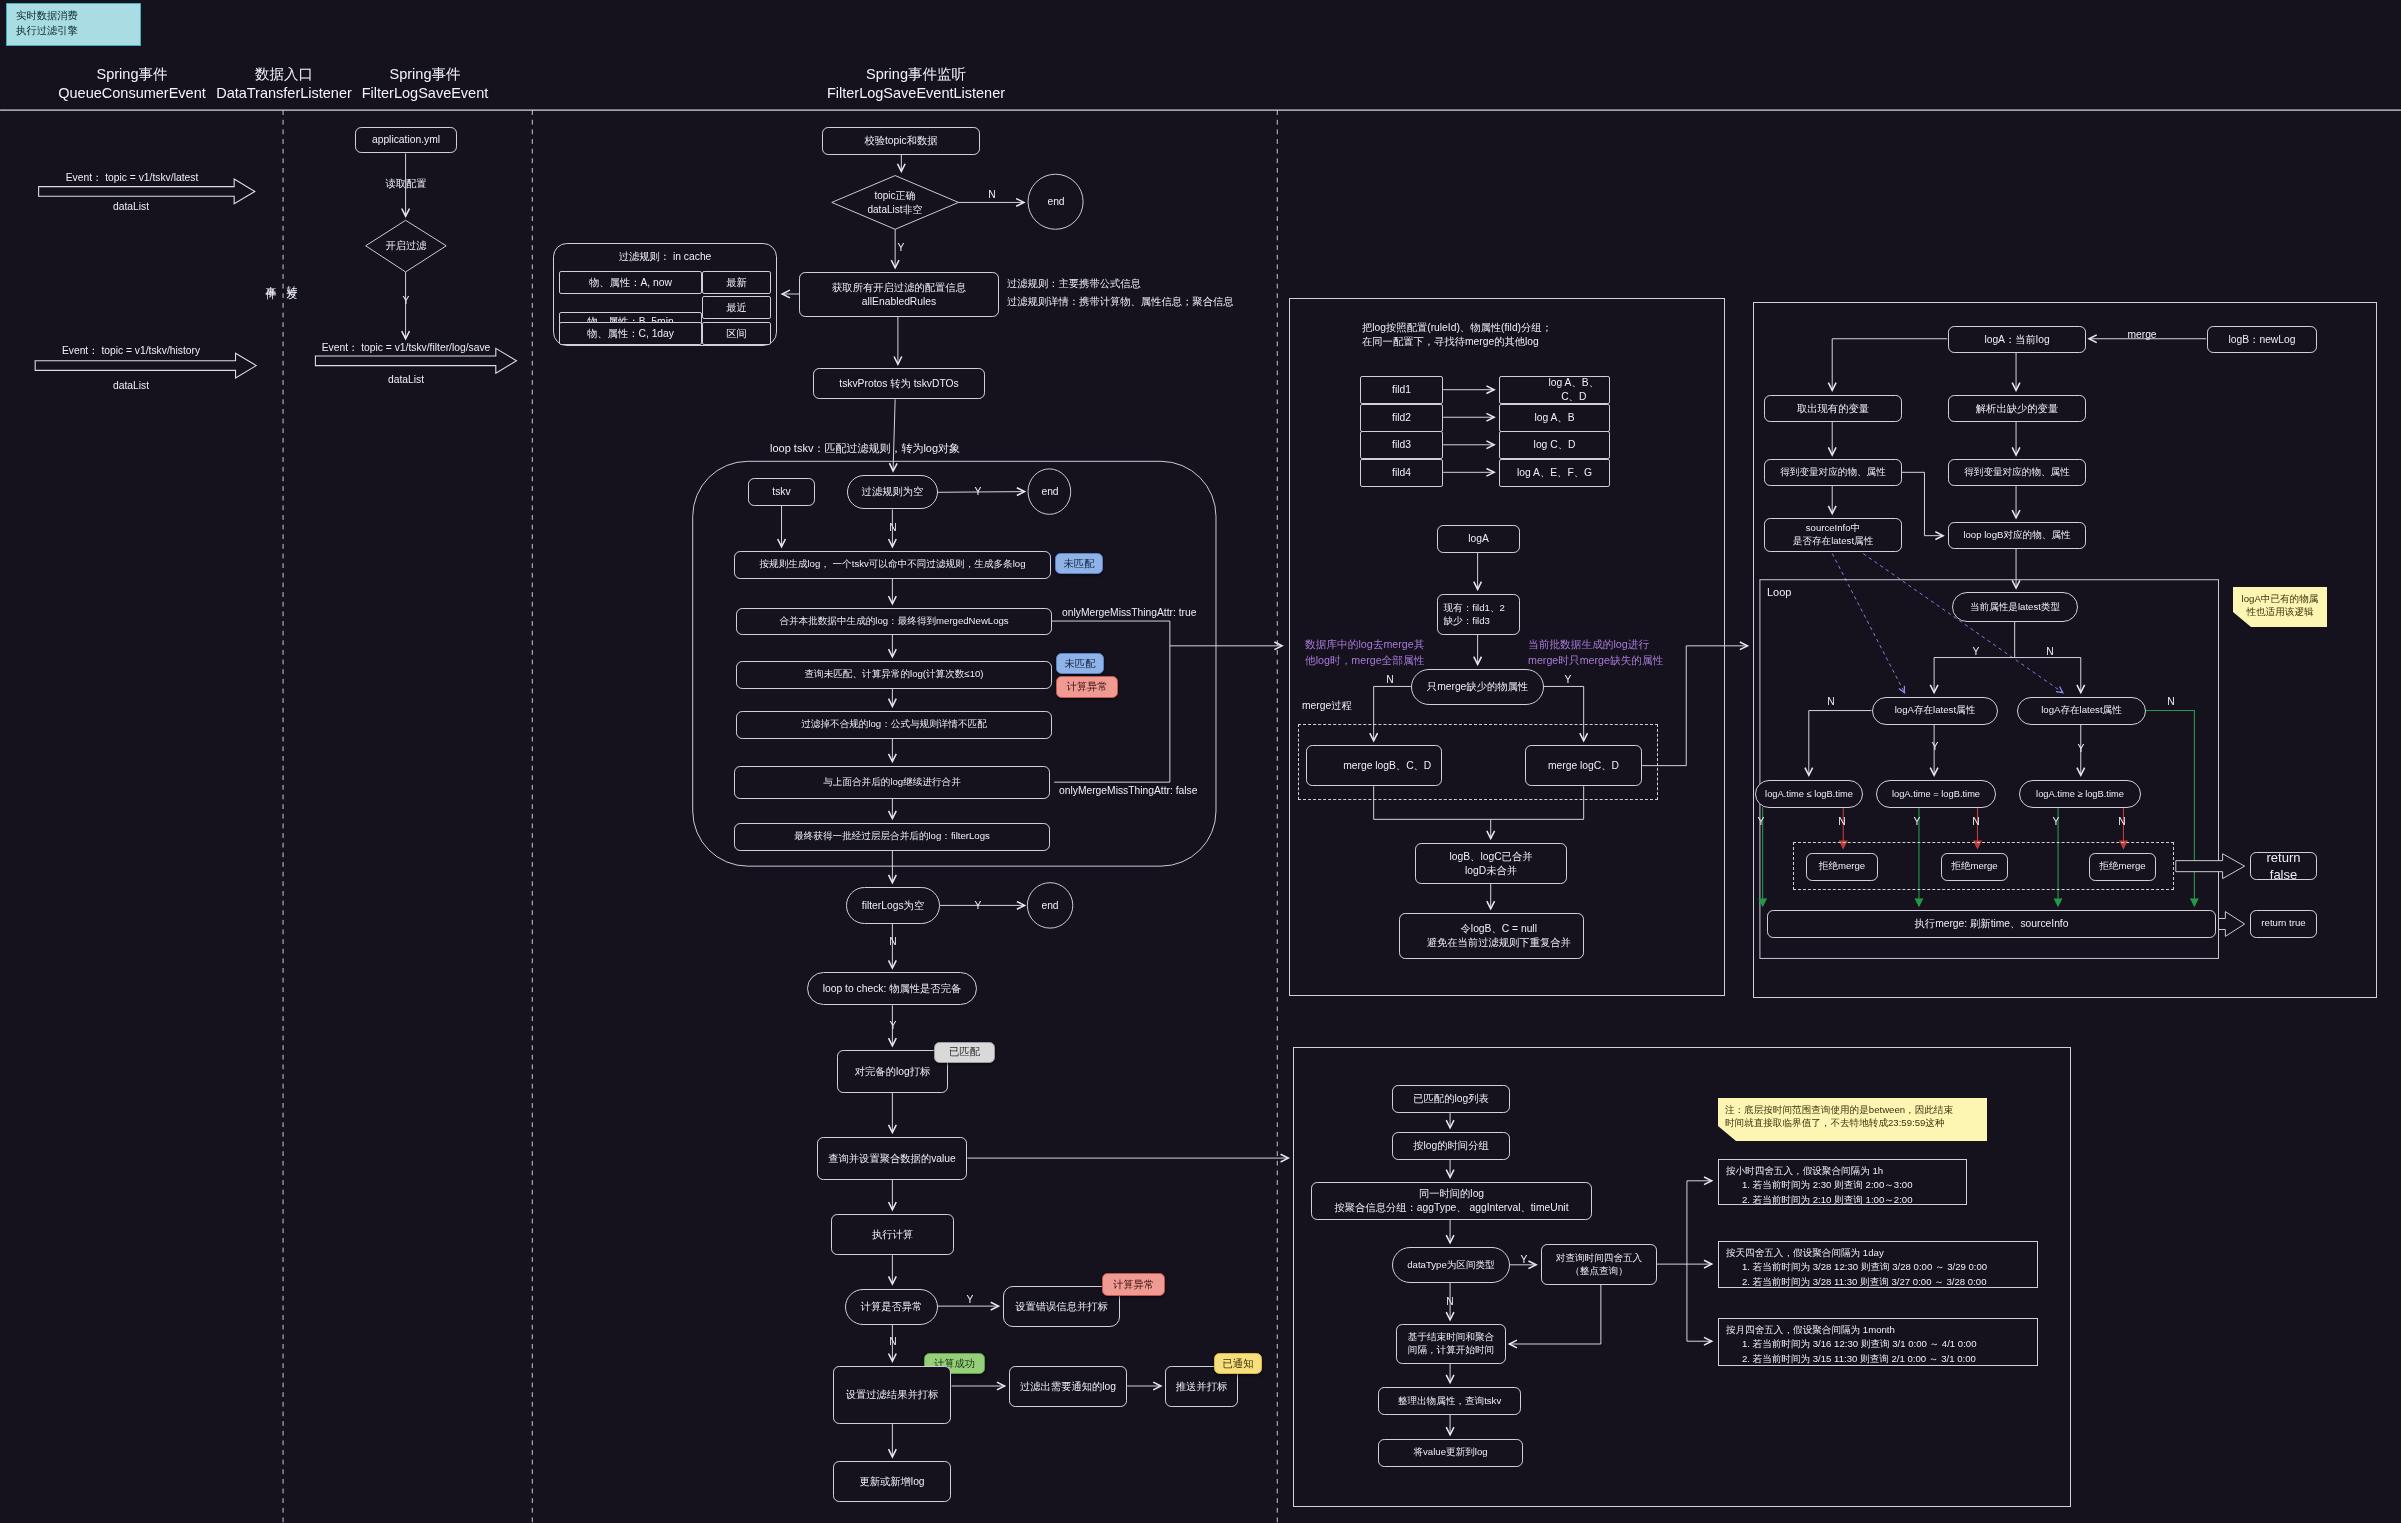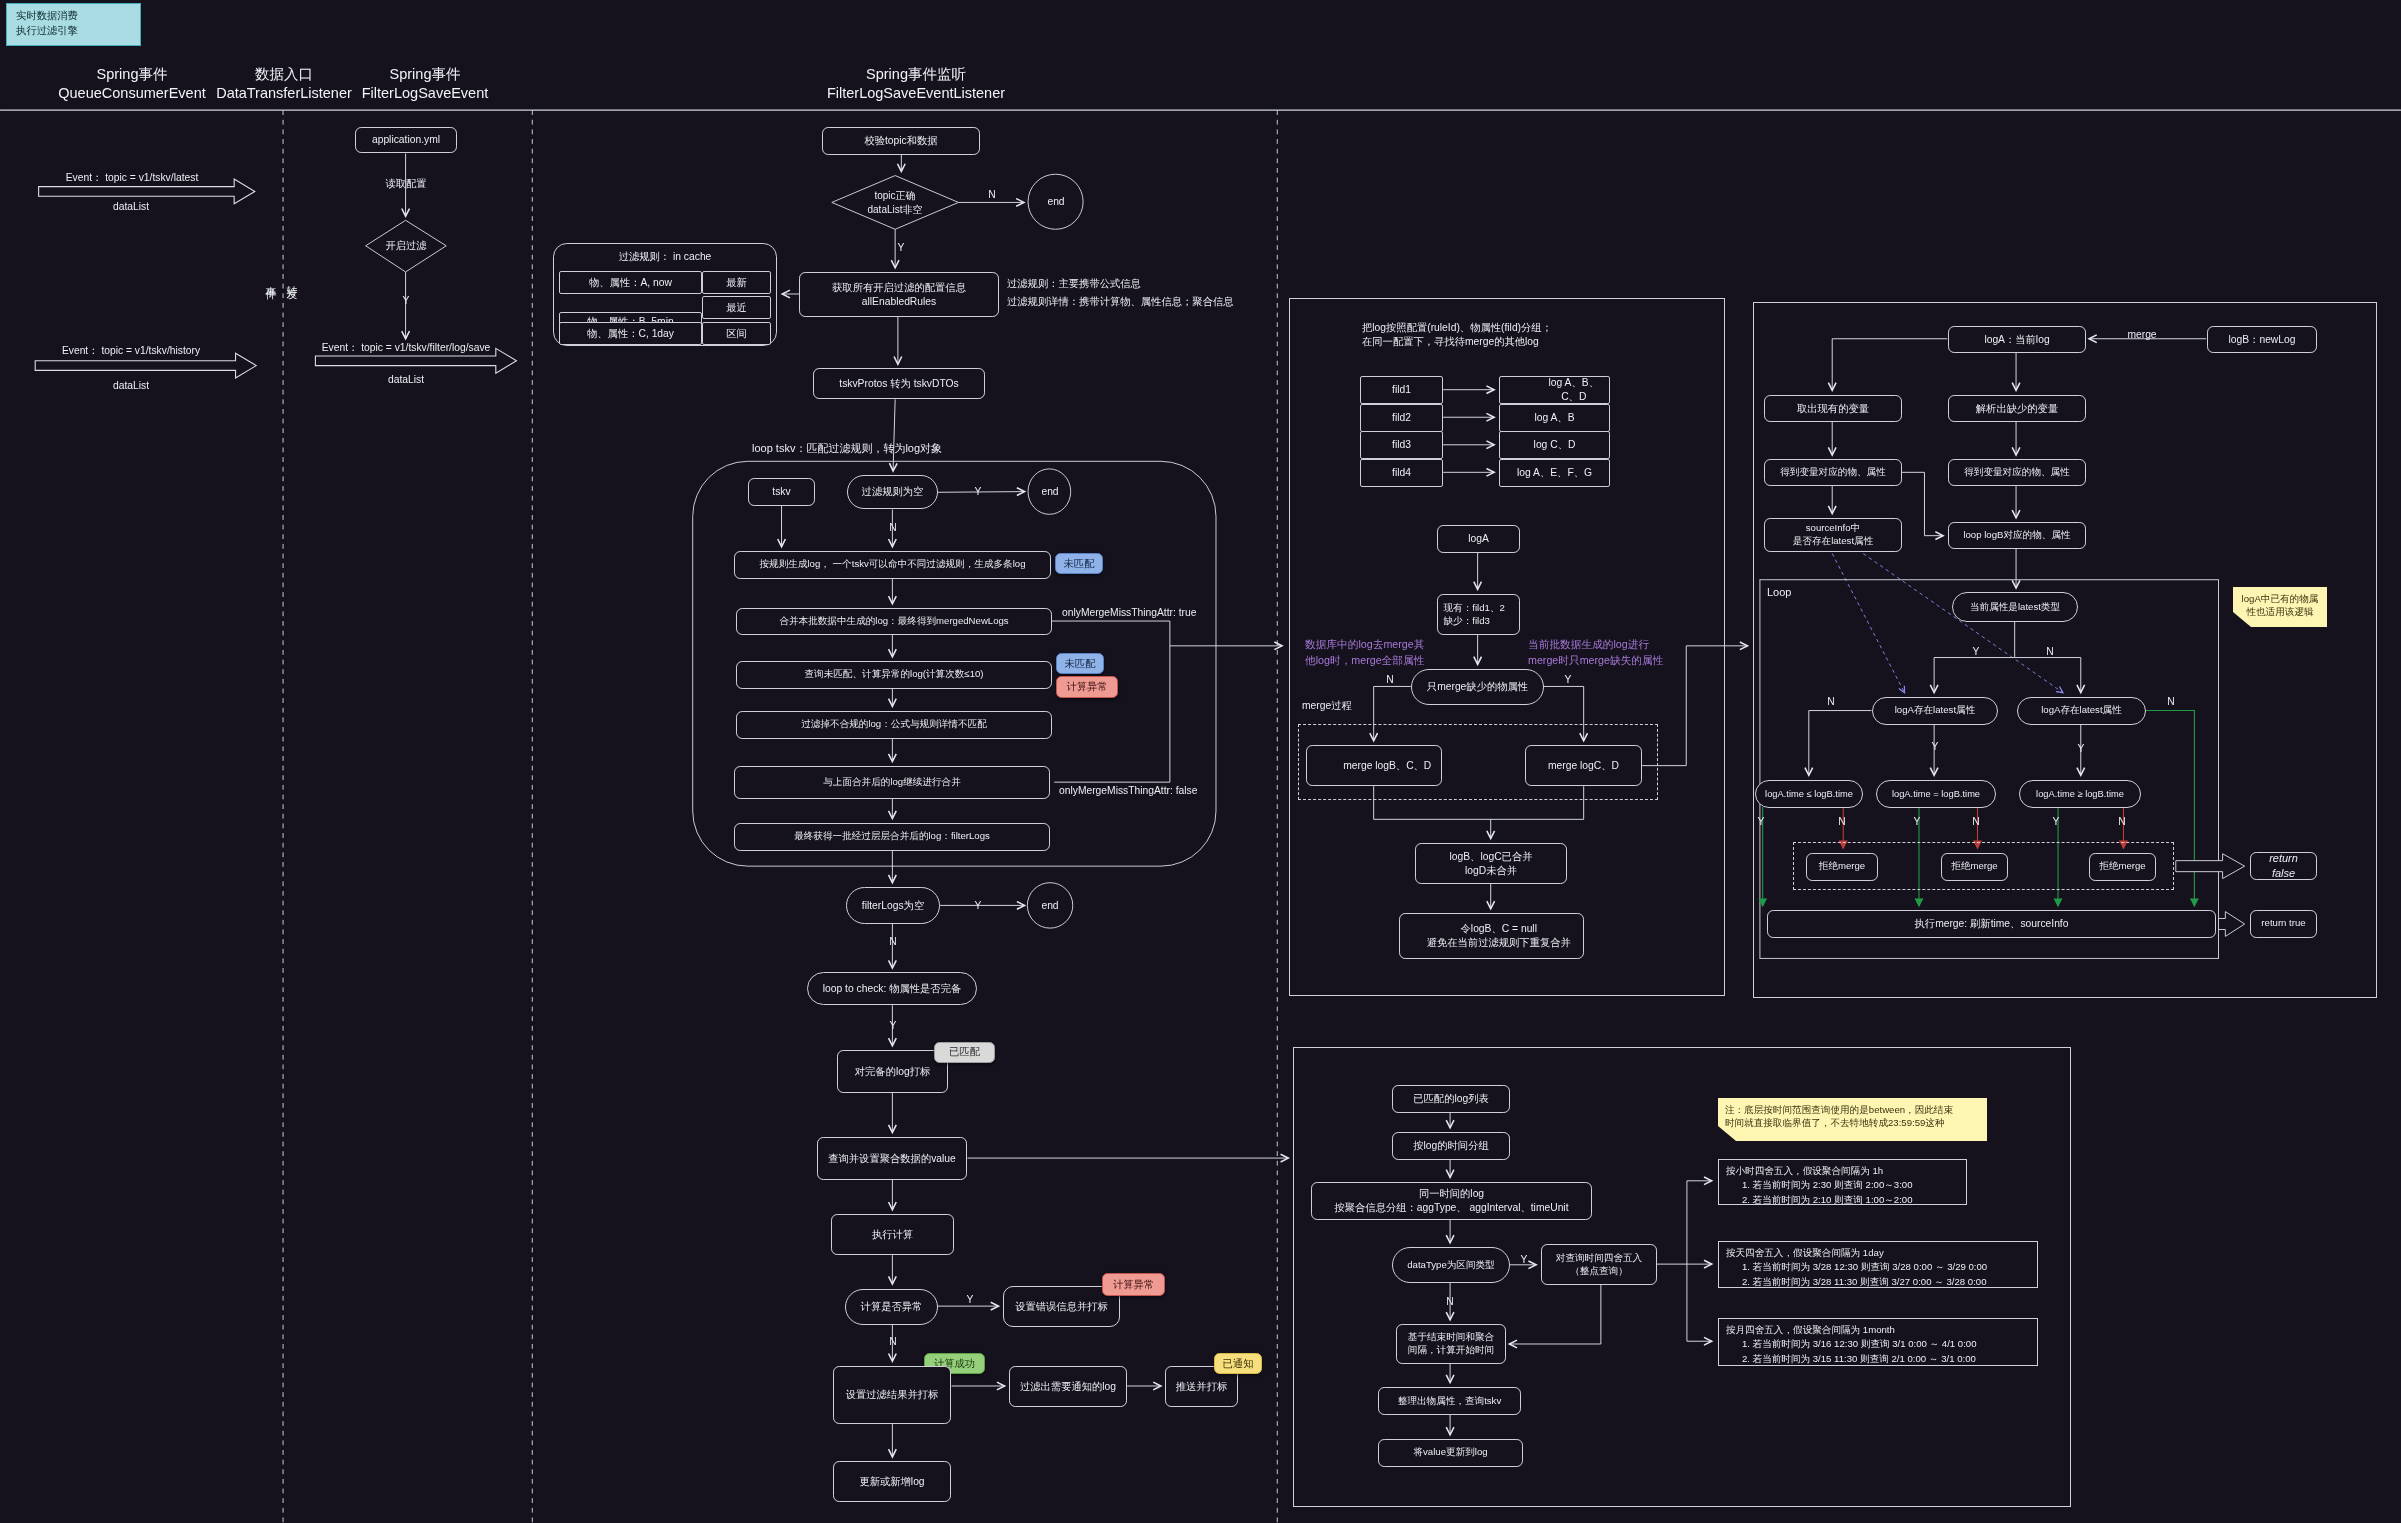--- a/index.html
+++ b/index.html
@@ -217,21 +217,21 @@
   <div class="bx" style="left:813px;top:368px;width:172px;height:31px;">tskvProtos 转为 tskvDTOs</div>
 
   <div class="bx" style="left:553px;top:243px;width:224px;height:103px;border-radius:13.8px;align-items:flex-start;padding-top:5.5px;">过滤规则： in cache</div>
   <div class="bx sq" style="left:559px;top:271px;width:143px;height:23.4px;">物、属性：A, now</div>
   <div class="bx sq" style="left:702px;top:271px;width:69px;height:23.4px;">最新</div>
   <div class="bx sq" style="left:559px;top:312px;width:143px;height:19px;text-align:center;">物、属性：B, 5min</div>
   <div class="bx sq" style="left:702px;top:296px;width:69px;height:23.4px;">最近</div>
   <div class="bx sq" style="left:559px;top:322px;width:143px;height:23.4px;">物、属性：C, 1day</div>
   <div class="bx sq" style="left:702px;top:322px;width:69px;height:23.4px;">区间</div>
 
-  <div class="lbl" style="left:708px;top:441px;font-size:11px;padding-left:44px;">loop tskv：匹配过滤规则，转为log对象</div>
+  <div class="lbl" style="left:726px;top:441px;font-size:11px;padding-left:44px;">loop tskv：匹配过滤规则，转为log对象</div>
   <div class="bx" style="left:748px;top:478px;width:67px;height:28px;">tskv</div>
   <div class="bx pill" style="left:847px;top:475px;width:91px;height:34px;">过滤规则为空</div>
   <div class="lbl lbl-c" style="left:978px;top:492px;">Y</div>
   <div class="lbl lbl-c endlbl" style="left:1050px;top:492px;">end</div>
   <div class="lbl lbl-c" style="left:893px;top:528px;">N</div>
   <div class="bx wide" style="left:734px;top:551px;width:317px;height:27.5px;">按规则生成log， 一个tskv可以命中不同过滤规则，生成多条log</div>
   <div class="badge b-blue" style="left:1055px;top:553px;width:48px;height:21.3px;">未匹配</div>
   <div class="bx wide" style="left:736px;top:608px;width:316px;height:27px;">合并本批数据中生成的log：最终得到mergedNewLogs</div>
   <div class="lbl" style="left:1062px;top:606px;">onlyMergeMissThingAttr: true</div>
   <div class="bx wide" style="left:736px;top:661px;width:316px;height:27.5px;">查询未匹配、计算异常的log(计算次数≤10)</div>
@@ -320,21 +320,21 @@
   <div class="bx pill" style="left:2019px;top:780px;width:122px;height:27.5px;font-size:9.3px;">logA.time ≥ logB.time</div>
   <div class="lbl lbl-c" style="left:1761px;top:822px;">Y</div>
   <div class="lbl lbl-c" style="left:1842px;top:822px;">N</div>
   <div class="lbl lbl-c" style="left:1917px;top:822px;">Y</div>
   <div class="lbl lbl-c" style="left:1976px;top:822px;">N</div>
   <div class="lbl lbl-c" style="left:2056px;top:822px;">Y</div>
   <div class="lbl lbl-c" style="left:2122px;top:822px;">N</div>
   <div class="bx" style="left:1806px;top:853px;width:72px;height:27.5px;font-size:9.6px;">拒绝merge</div>
   <div class="bx" style="left:1941px;top:853px;width:67px;height:27.5px;font-size:9.6px;">拒绝merge</div>
   <div class="bx" style="left:2089px;top:853px;width:67px;height:27.5px;font-size:9.6px;">拒绝merge</div>
-  <div class="bx" style="left:2250px;top:852px;width:67px;height:28px;font-size:11px;font-style:italic;">return false</div>
+  <div class="bx" style="left:2250px;top:852px;width:67px;height:28px;font-size:13px;">return false</div>
   <div class="bx" style="left:1767px;top:910px;width:449px;height:27.5px;">执行merge: 刷新time、sourceInfo</div>
   <div class="bx" style="left:2250px;top:910px;width:67px;height:27.5px;font-size:9.6px;">return true</div>
 
   <div class="bx" style="left:1392px;top:1085px;width:118px;height:27.5px;">已匹配的log列表</div>
   <div class="bx" style="left:1392px;top:1132px;width:118px;height:27.5px;">按log的时间分组</div>
   <div class="bx" style="left:1311px;top:1182px;width:281px;height:38px;">同一时间的log
 按聚合信息分组：aggType、 aggInterval、timeUnit</div>
   <div class="bx pill" style="left:1392px;top:1247px;width:118px;height:36px;font-size:9.6px;">dataType为区间类型</div>
   <div class="lbl lbl-c" style="left:1524px;top:1260px;">Y</div>
   <div class="bx" style="left:1541px;top:1244px;width:116px;height:41px;font-size:9.6px;">对查询时间四舍五入

